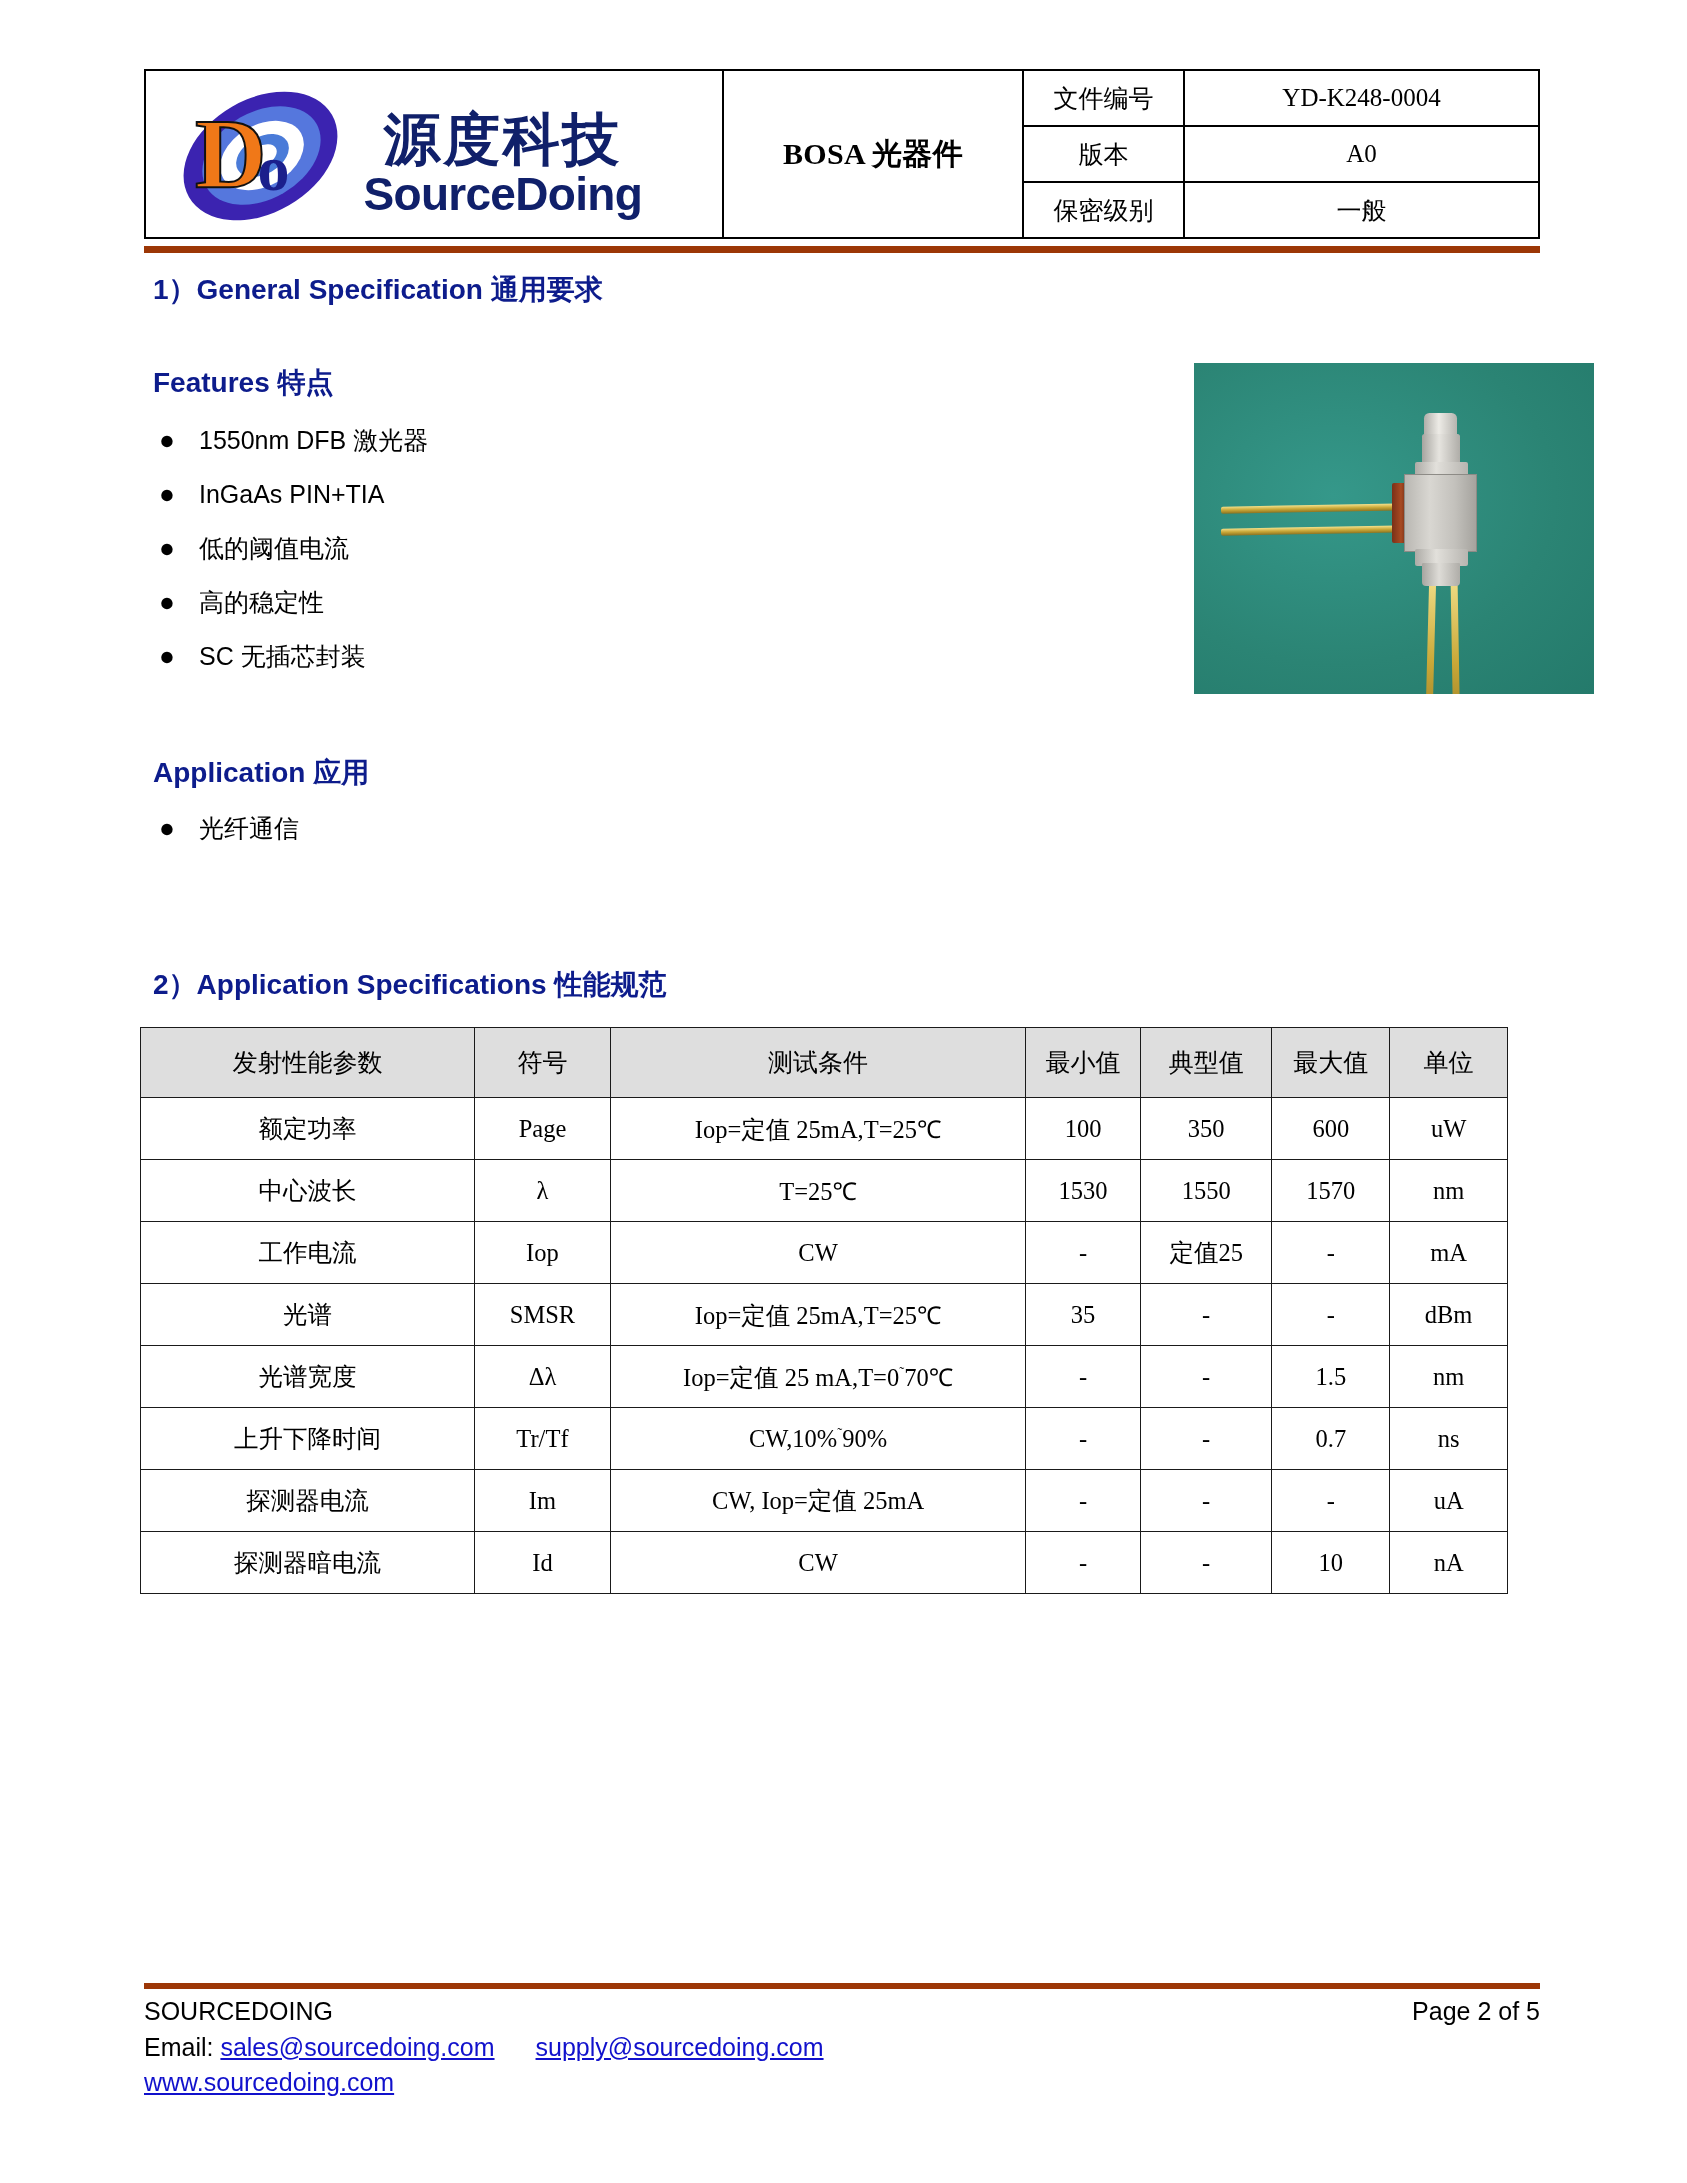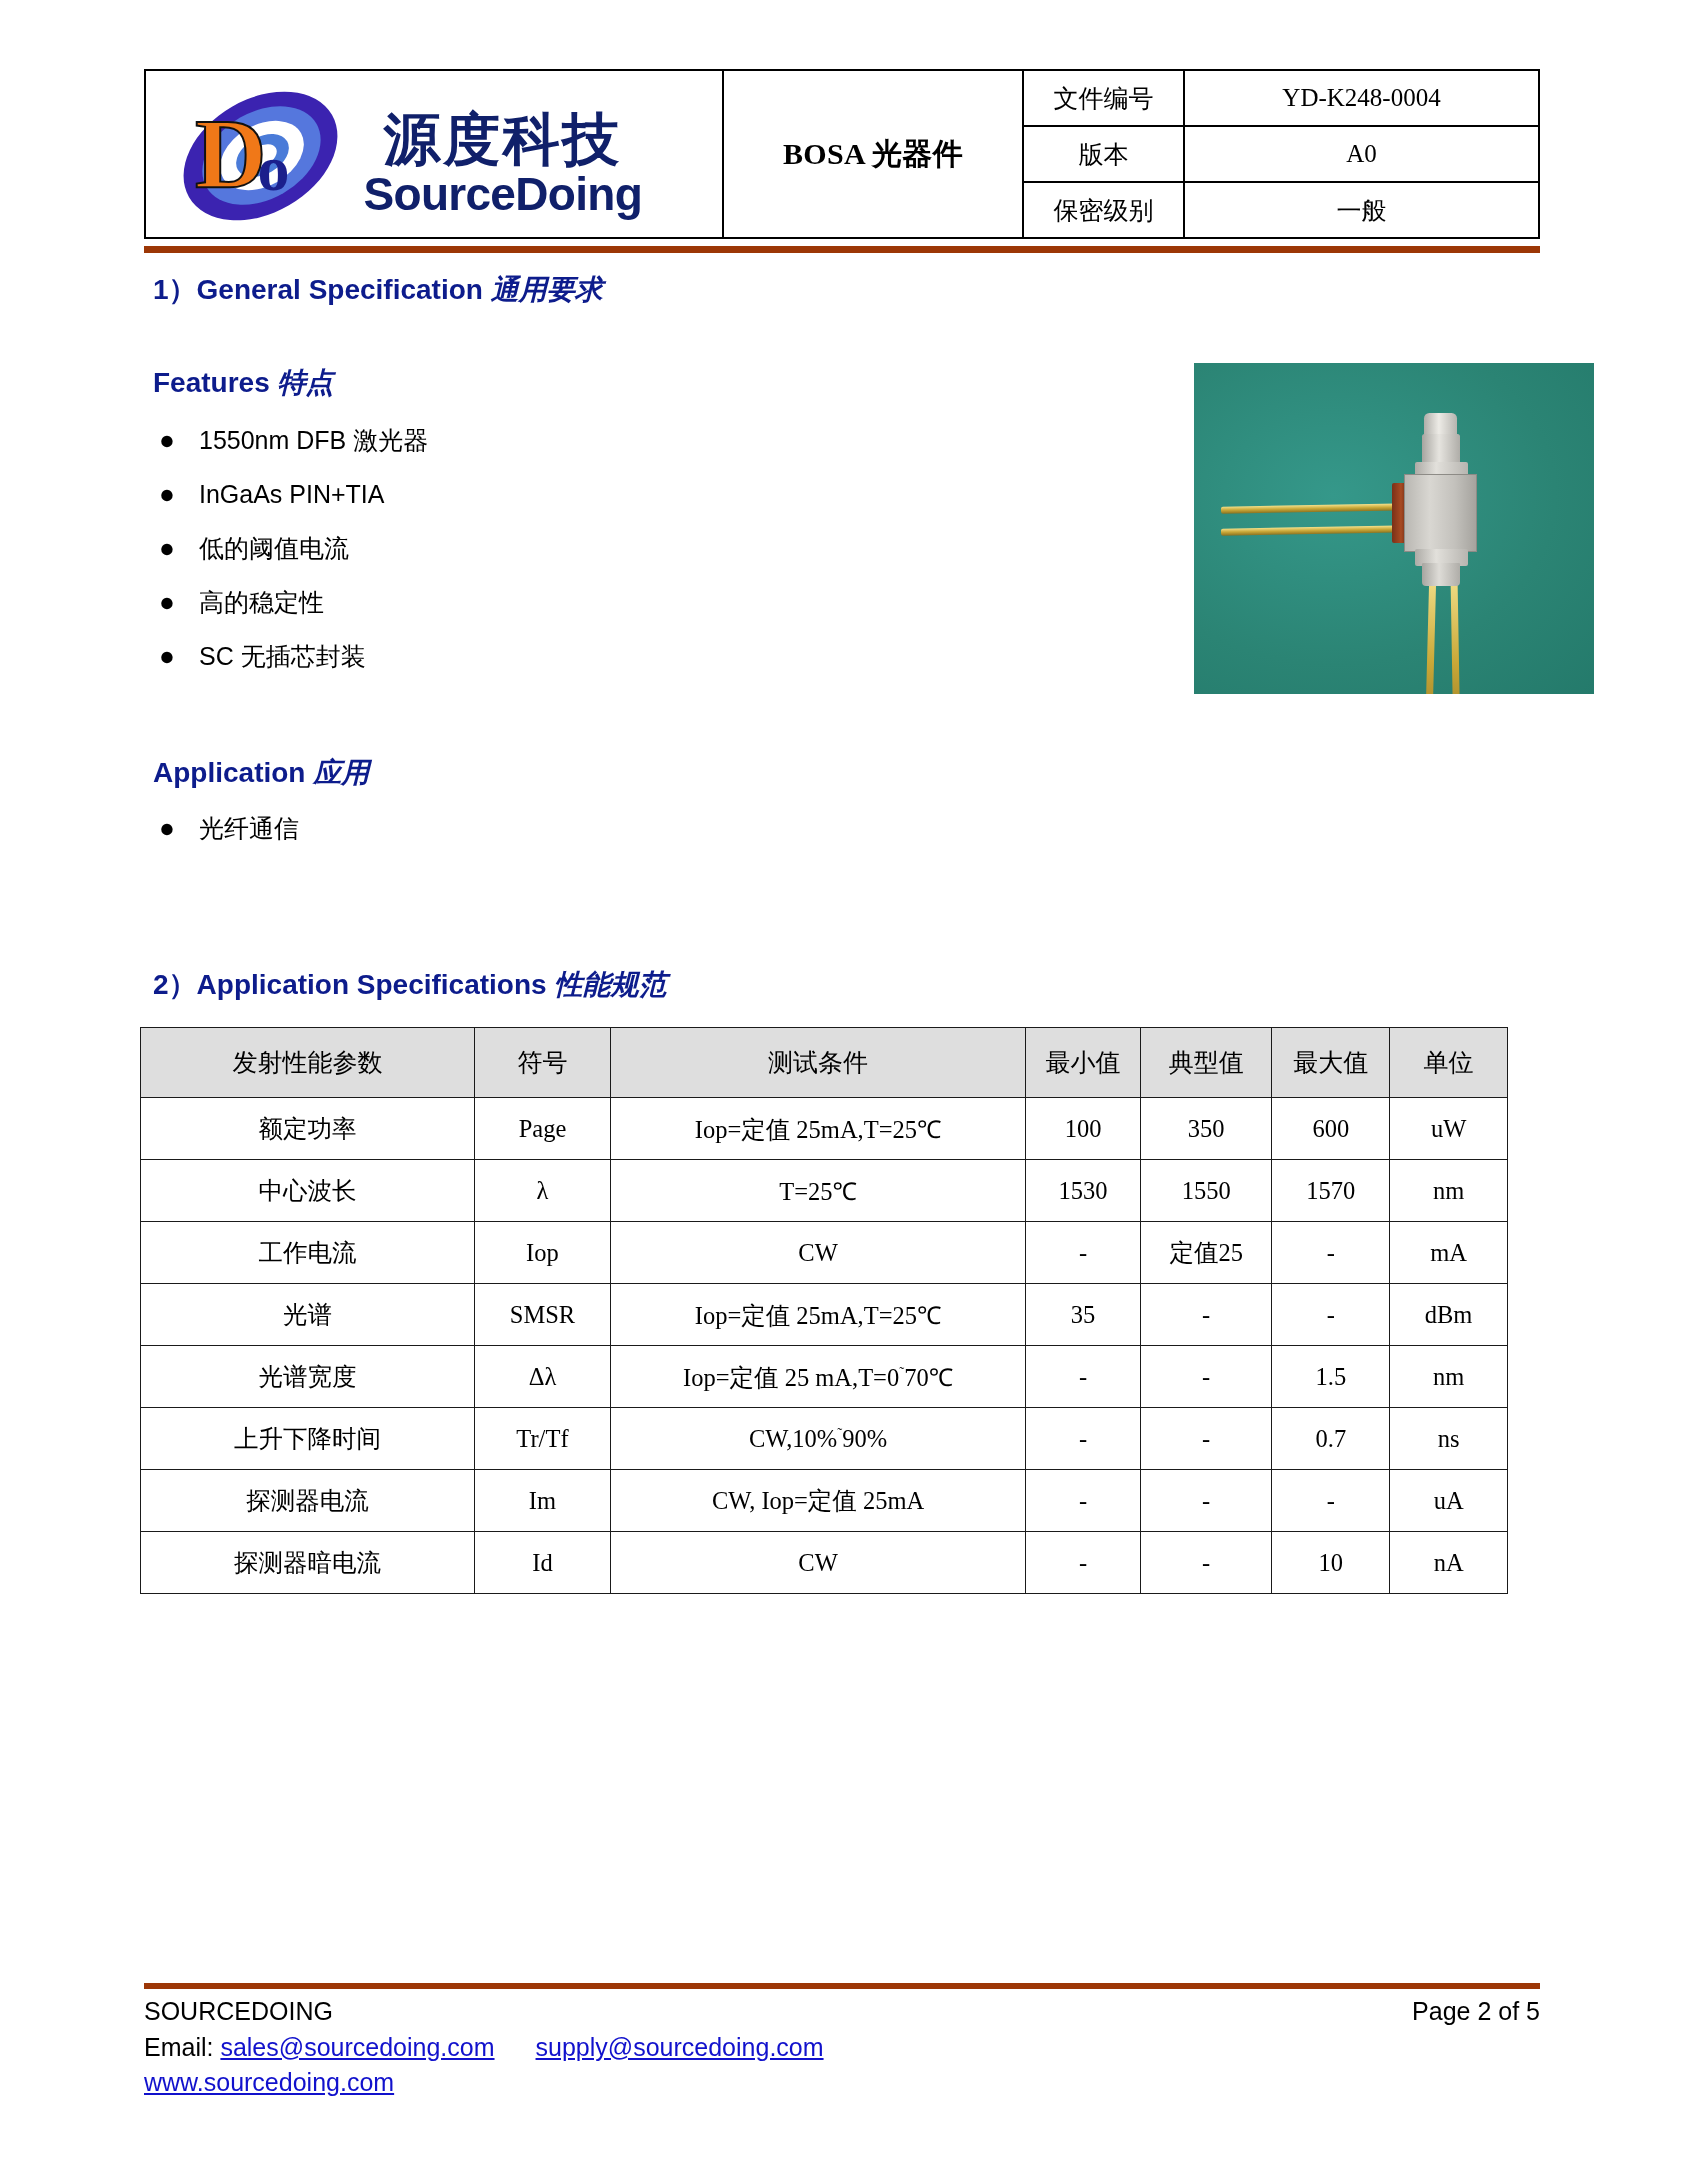--- a/index.html
+++ b/index.html
@@ -159,21 +159,20 @@
     font-weight: bold;
     white-space: nowrap;
   }
   .h-sec1 { left: 153px; top: 271px;  font-size: 28px; }
   .h-feat { left: 153px; top: 364px;  font-size: 28px; }
   .h-app  { left: 153px; top: 754px; font-size: 28px; }
   .h-sec2 { left: 153px; top: 966px; font-size: 28px; }
   .cn-sub {
     font-family: "Liberation Sans", sans-serif;
     font-weight: bold;
-    font-style: italic;
   }
 
   
   .bullets {
     position: absolute;
     left: 159px;
     width: 794px;
   }
   .bullets.features { top: 413px; }
   .bullets.application { top: 801px; }

